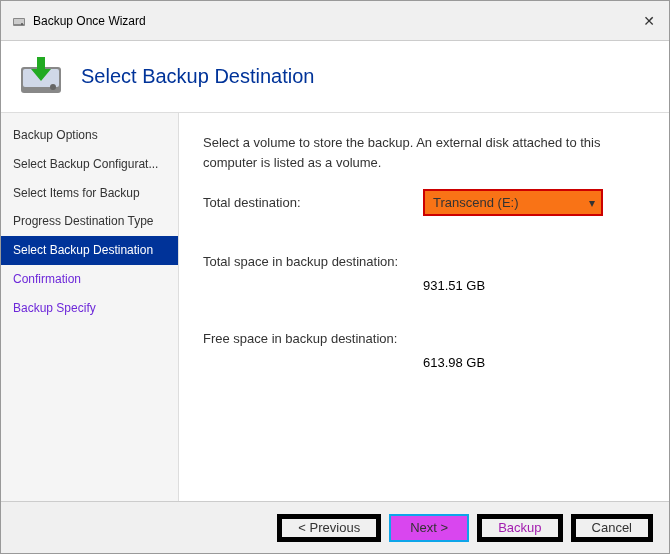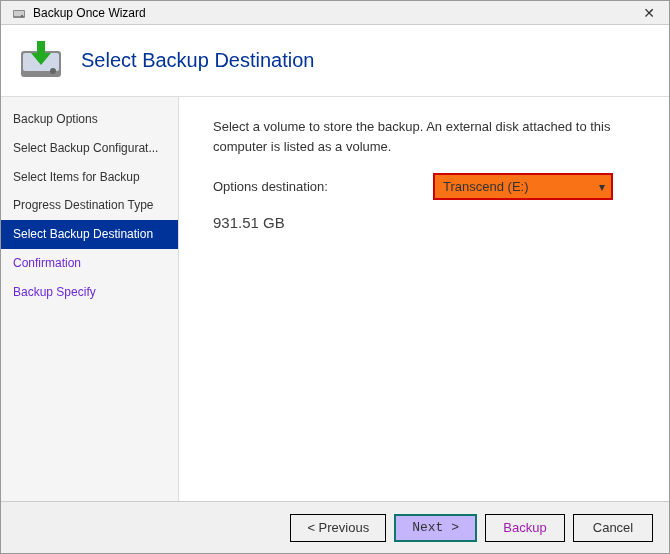--- a/index.html
+++ b/index.html
@@ -23,21 +23,21 @@
       display: flex;
       flex-direction: column;
     }
     .title-bar {
       background: #f0f0f0;
       border-bottom: 1px solid #ccc;
       padding: 6px 10px;
       display: flex;
       align-items: center;
       justify-content: space-between;
-      height: 24px;
+      height: 40px;
     }
     .title-bar-left {
       display: flex;
       align-items: center;
       gap: 6px;
     }
     .title-bar-icon {
       width: 16px;
       height: 16px;
     }
@@ -73,21 +73,20 @@
     }
     .header-title {
       font-size: 20px;
       font-weight: 400;
       color: #003399;
     }
     .body {
       display: flex;
       flex: 1;
       overflow: hidden;
-      gap: 10px;
     }
     .sidebar {
       width: 178px;
       background: #f5f5f5;
       border-right: 1px solid #ddd;
       padding: 8px 0;
     }
     .sidebar-item {
       padding: 6px 12px;
       font-size: 12px;
@@ -120,22 +119,23 @@
       align-items: center;
       margin-bottom: 14px;
     }
     .form-label {
       width: 220px;
       font-size: 13px;
       color: #333;
       flex-shrink: 0;
     }
     .form-value {
-      font-size: 15px;
-      color: #404040;
+      font-size: 13px;
+      color: #000000;
+      margin-top: 48px;
     }
     .dropdown {
       border: 2px solid #cc0000;
       background: #f97316;
       padding: 4px 28px 4px 8px;
       font-size: 13px;
       color: #333;
       appearance: none;
       cursor: pointer;
       min-width: 180px;
@@ -164,32 +164,31 @@
       justify-content: flex-end;
       padding: 0 16px;
       gap: 8px;
     }
     .btn {
       min-width: 80px;
       height: 28px;
       padding: 0 16px;
       font-size: 13px;
       cursor: pointer;
-      border: 1px solid #000000;
+      border: 5px solid #000000;
       background: #f0f0f0;
       color: #333;
     }
     .btn:disabled {
       color: #a21caf;
       cursor: default;
     }
     .btn.primary {
-      border: 2px solid #0f766e;
-      background: #c4b5fd;
-      font-family: Liberation Mono, monospace;
+      border: 2px solid #0ea5e9;
+      background: #d946ef;
     }
   </style>
 </head>
 <body>
 
 <div class="window">
 
   <div class="title-bar">
     <div class="title-bar-left">
 
@@ -226,32 +225,37 @@
       <div class="sidebar-item">Progress Destination Type</div>
       <div class="sidebar-item active">Select Backup Destination</div>
       <div class="sidebar-item disabled">Confirmation</div>
       <div class="sidebar-item disabled">Backup Specify</div>
     </div>
 
     <div class="content">
       <p class="description">Select a volume to store the backup. An external disk attached to this computer is listed as a volume.</p>
 
       <div class="form-row">
-        <span class="form-label">Options destination:</span>
+        <span class="form-label">Total destination:</span>
         <div class="dropdown-wrapper">
           <select class="dropdown">
             <option>Transcend (E:)</option>
           </select>
         </div>
       </div>
 
       <div class="form-row">
+        <span class="form-label">Total space in backup destination:</span>
         <span class="form-value">931.51 GB</span>
       </div>
 
+      <div class="form-row">
+        <span class="form-label">Free space in backup destination:</span>
+        <span class="form-value">613.98 GB</span>
+      </div>
     </div>
   </div>
 
   <div class="footer">
     <button class="btn">&lt; Previous</button>
     <button class="btn primary">Next &gt;</button>
     <button class="btn" disabled="">Backup</button>
     <button class="btn">Cancel</button>
   </div>
 </div>

